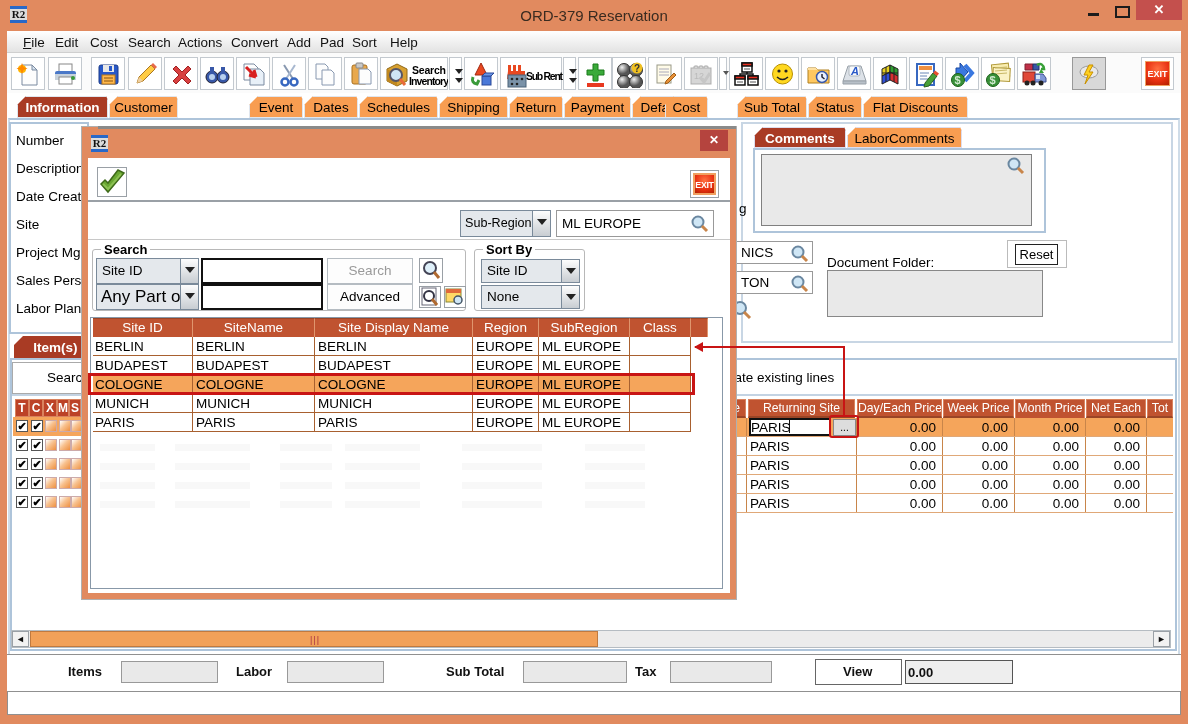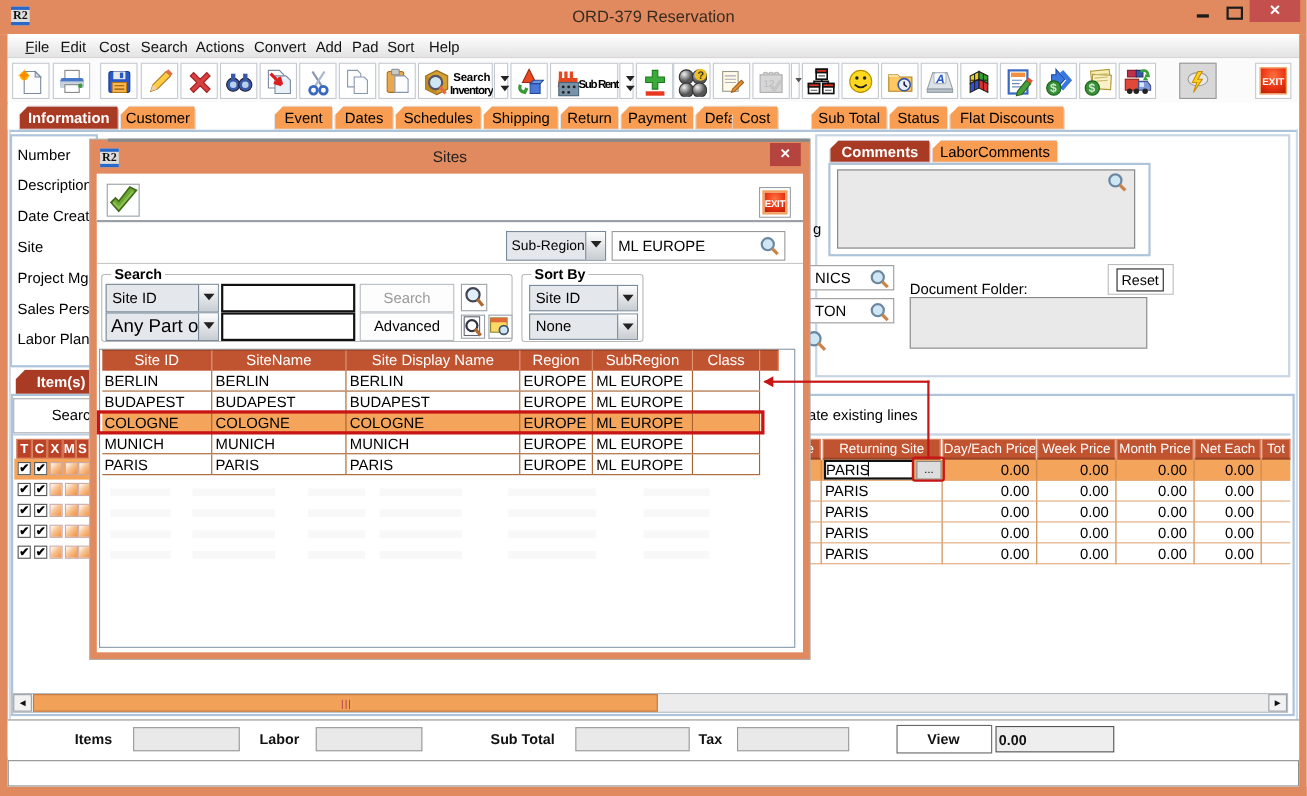--- a/index.html
+++ b/index.html
@@ -466,21 +466,20 @@
 <div class="sumfield" style="left:663px;width:102px;"></div>
 <div class="sumfield" style="left:808px;top:4px;width:87px;height:26px;background:#fff;border-color:#666;"></div>
 <span class="sumlbl" style="left:836px;">View</span>
 <div class="sumfield" style="left:898px;top:5px;width:108px;height:24px;background:#eee;border-color:#555;"></div>
 <span class="sumlbl" style="left:901px;top:10px;">0.00</span>
 </div>
 <div class="abs statusbar"></div>
 
 <div class="abs dialog">
   <div class="abs r2icon" style="left:9px;top:8px;">R2</div>
-  <div class="abs" style="left:0;top:7px;width:654px;text-align:center;font-size:14px;color:#222;">Sites</div>
   <div class="dlgclose">✕</div>
   <div class="dlgcontent">
 
     <div class="abs" style="left:0;top:0;width:642px;height:44px;border-bottom:2px solid #9aa0a6;background:#fff;"></div>
     <div class="abs icbtn" style="left:9px;top:9px;width:30px;height:30px;">
       <svg width="28" height="28" viewBox="0 0 28 28">
           <path d="M3 16 L10 24 L26 5 L20 2 L10 15 L7 12 Z" fill="#6aa832" stroke="#3f6a1a" stroke-width="1.5"></path>
           <path d="M5 16 L10 21 L23 6" fill="none" stroke="#9acc60" stroke-width="2" opacity="0.7"></path>
         </svg>
     </div>

